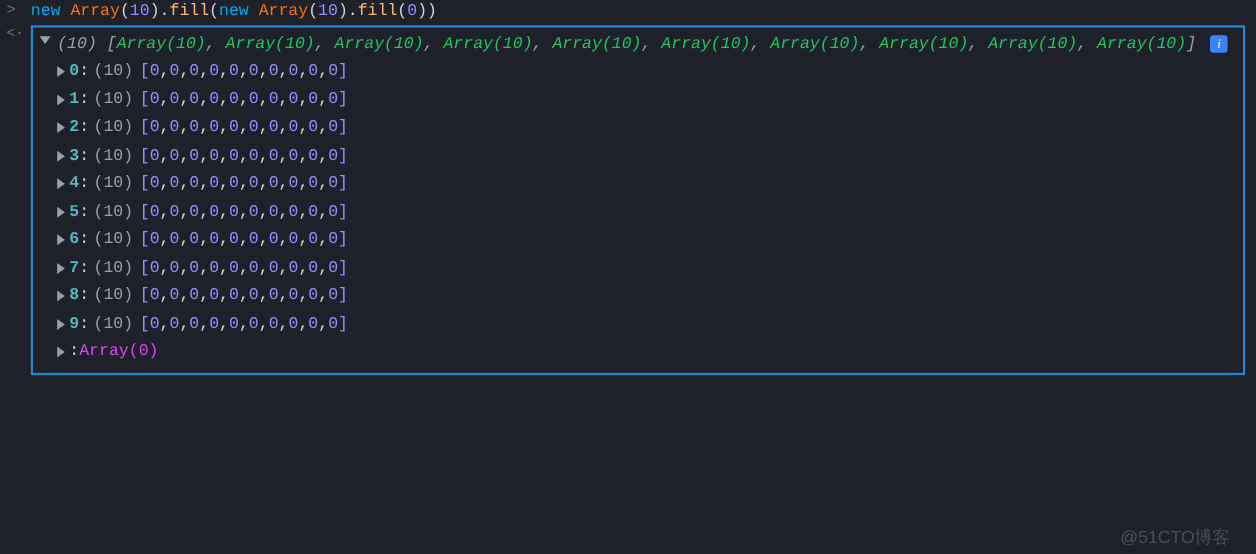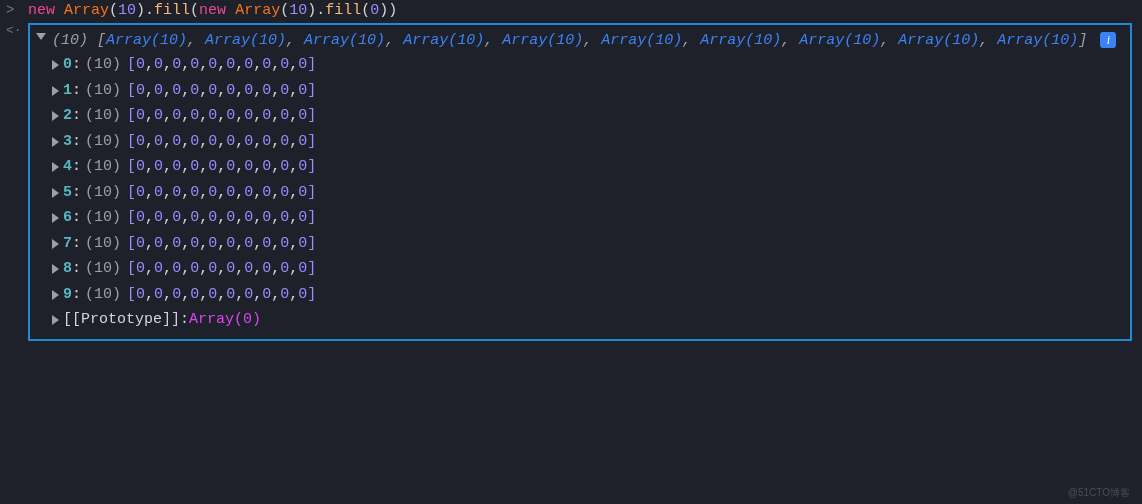--- a/index.html
+++ b/index.html
@@ -20,21 +20,21 @@
     padding: 2px 6px;
   }
   .prompt {
     color: #6b7280;
     width: 22px;
     flex-shrink: 0;
     user-select: none;
     font-size: 14px;
   }
   .input-code { font-family: inherit; }
-  .kw-new { color: #ec4899; }
+  .kw-new { color: #0ea5e9; }
   .clsname { color: #f97316; }
   .fn { color: #fdba74; }
   .paren { color: #d4d4d4; }
   .num { color: #9b8cff; }
   .result-wrap {
     display: flex;
     align-items: flex-start;
     padding: 2px 6px 8px 6px;
   }
   .result-prompt {
@@ -60,21 +60,21 @@
   .summary-toggle {
     position: absolute;
     left: -2px;
     top: 4px;
     width: 0; height: 0;
     border-left: 5px solid transparent;
     border-right: 5px solid transparent;
     border-top: 7px solid #9aa0a6;
   }
   .summary-count { color: #9aa0a6; }
-  .summary-arr { color: #3b82f6; }
+  .summary-arr { color: #22c55e; }
   .summary-bracket { color: #9aa0a6; }
   .info-badge {
     display: inline-flex;
     align-items: center;
     justify-content: center;
     width: 16px; height: 16px;
     background: #3b82f6;
     color: #fff;
     font-style: italic;
     font-family: Georgia, serif;
@@ -113,24 +113,24 @@
   .proto-line {
     display: flex;
     align-items: center;
     padding-left: 14px;
     line-height: 1.7;
   }
   .proto-key { color: #d4d4d4; }
   .proto-val { color: #d946ef; }
   .watermark {
     position: absolute;
-    right: 12px;
+    right: 24px;
     bottom: 4px;
     color: #4b4f58;
-    font-size: 10px;
+    font-size: 16px;
     font-family: sans-serif;
   }
 </style>
 </head>
 <body>
 
 <div class="console-line">
   <span class="prompt">&gt;</span>
   <span class="input-code" id="input-code"><span class="kw-new">new </span><span class="clsname">Array</span><span class="paren">(</span><span class="num">10</span><span class="paren">).</span><span class="fn">fill</span><span class="paren">(</span><span class="kw-new">new </span><span class="clsname">Array</span><span class="paren">(</span><span class="num">10</span><span class="paren">).</span><span class="fn">fill</span><span class="paren">(</span><span class="num">0</span><span class="paren">))</span></span>
 </div>
@@ -415,21 +415,20 @@
           <span class="arr-val">0</span>
           <span class="arr-comma">, </span>
           <span class="arr-val">0</span>
           <span class="arr-bracket">]</span>
         </div>
       </div>
 
 
     <div class="proto-line">
       <span class="tri"></span>
-      <span class="proto-key">[[Prototype]]</span>
         <span class="colon">: </span>
         <span class="proto-val">Array(0)</span>
     </div>
 
   </div>
 </div>
 
 <div class="watermark">@51CTO博客</div>
 
 </body></html>

